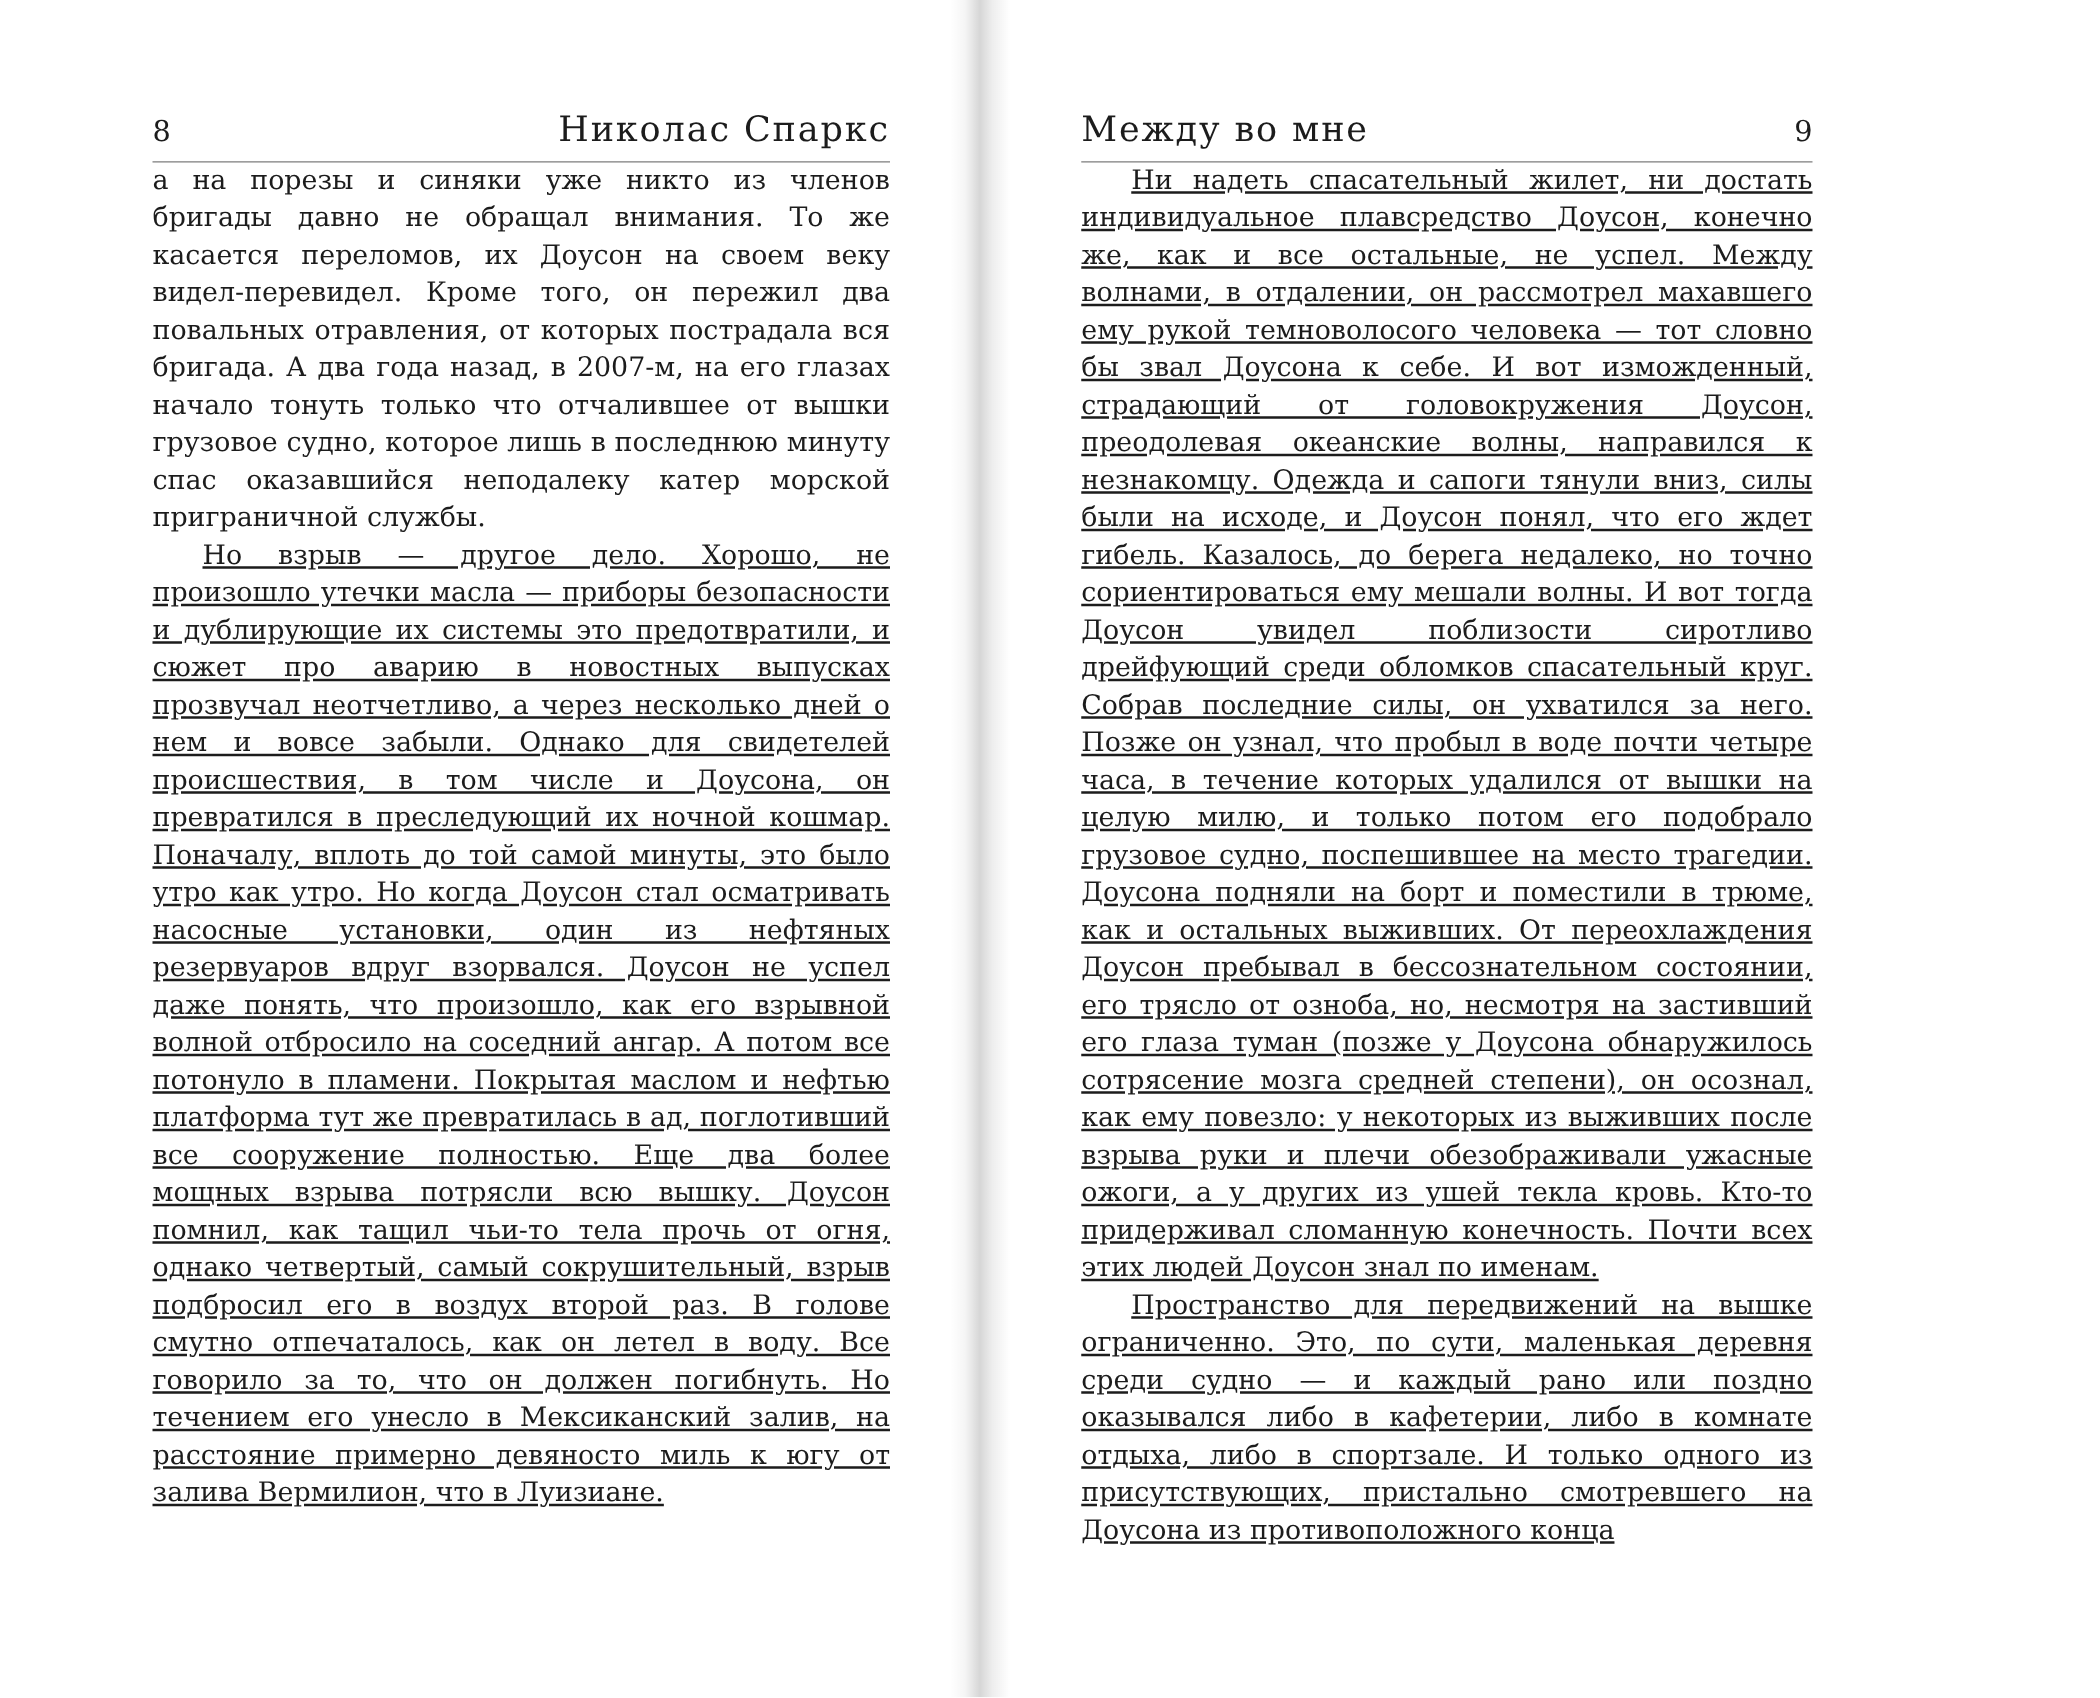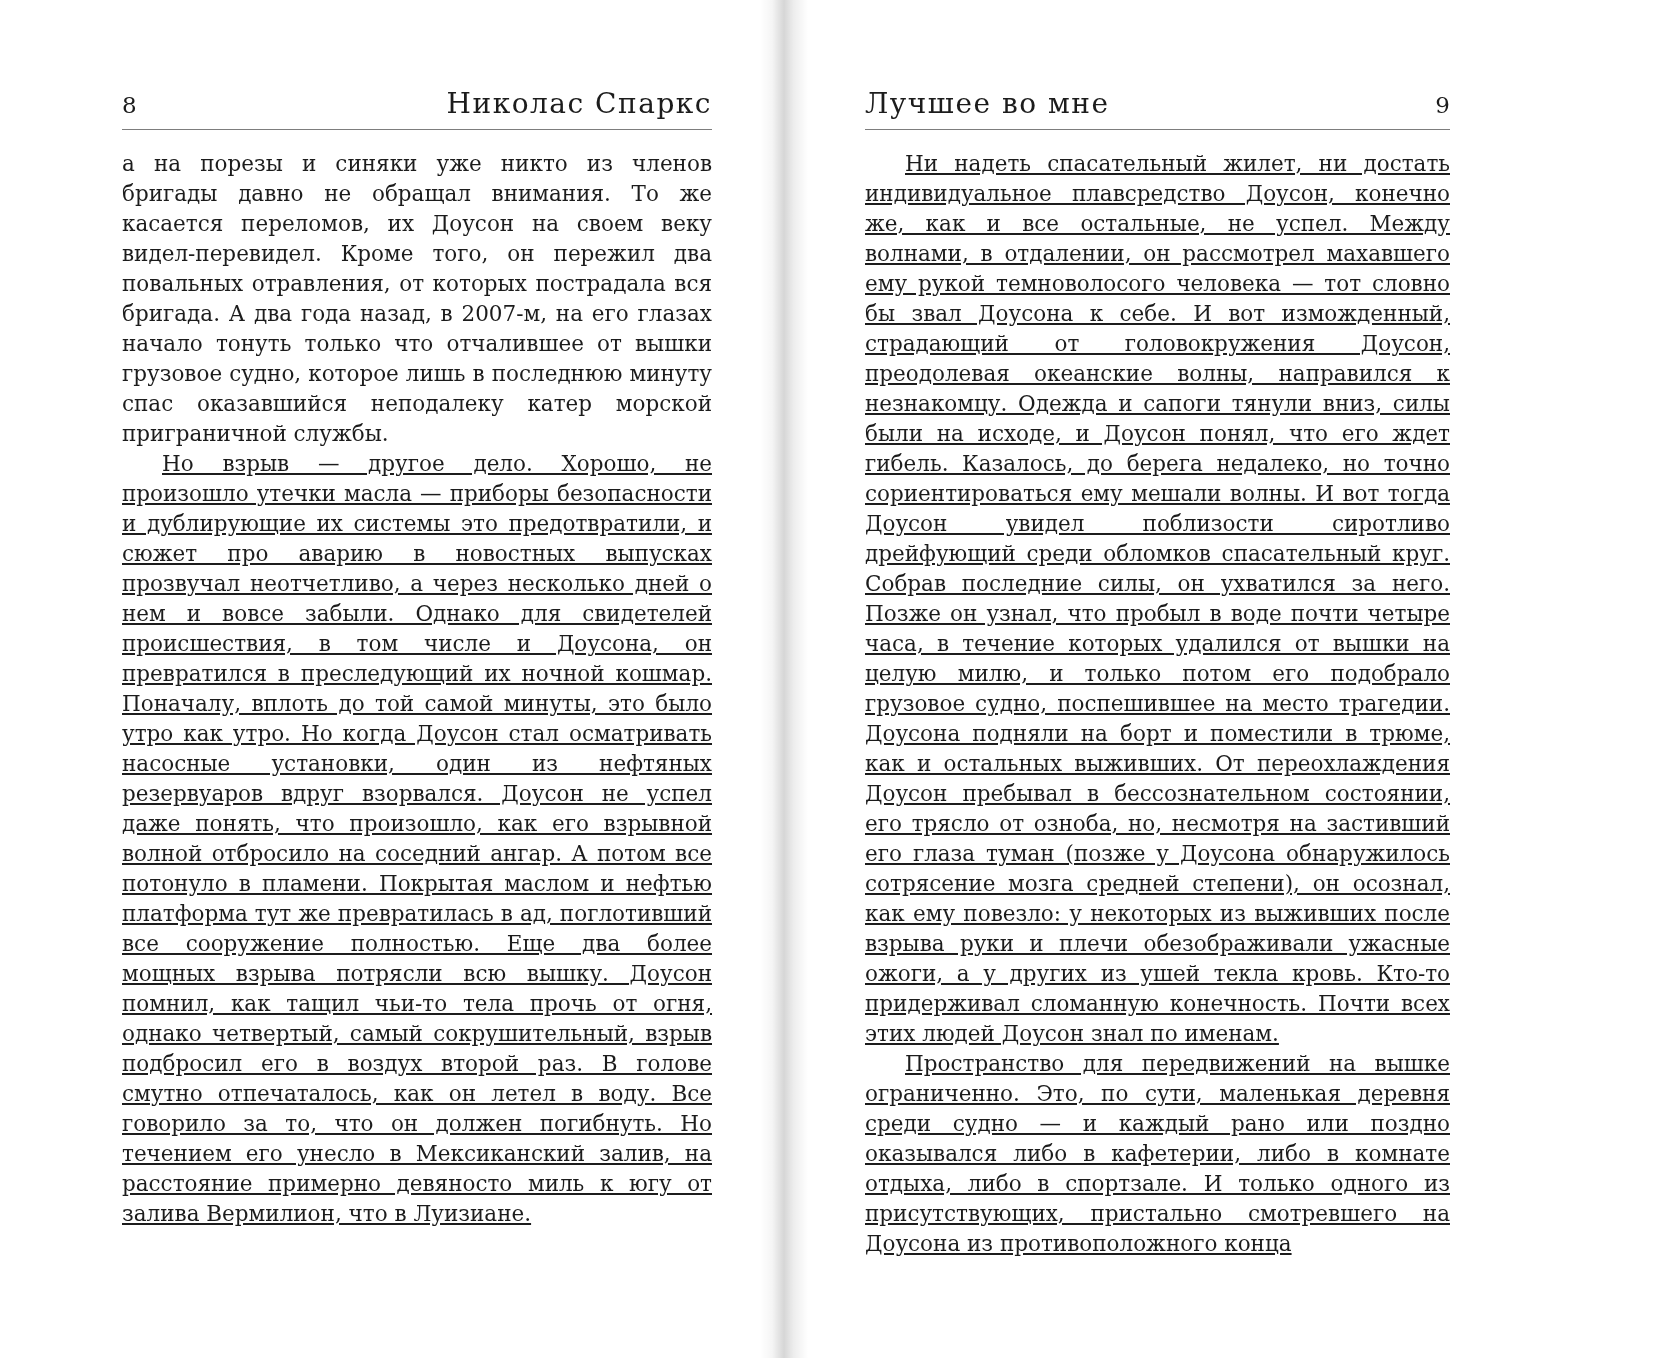--- a/index.html
+++ b/index.html
@@ -43,21 +43,20 @@
     font-size: 28px;
     line-height: 1;
     letter-spacing: 1.5px;
   }
   .header-rule {
     height: 1px;
     background: #7d7d7d;
     margin-top: 3px;
   }
   .page-body {
-    margin-top: 19px;
     font-size: 21.5px;
     line-height: 30px;
     text-align: justify;
     hyphens: auto;
     -webkit-hyphens: auto;
   }
   .page-body p { margin: 0; }
   .page-body p.indent { text-indent: 40px; text-decoration: underline; }
 </style>
 </head>
@@ -74,21 +73,21 @@
     <div class="page-body">
       <p>а на порезы и синяки уже никто из членов бригады давно не обращал внимания. То же касается переломов, их Доусон на своем веку видел-перевидел. Кроме того, он пережил два повальных отравления, от которых пострадала вся бригада. А два года назад, в 2007-м, на его глазах начало тонуть только что отчалившее от вышки грузовое судно, которое лишь в последнюю минуту спас оказавшийся неподалеку катер морской приграничной службы.</p>
       <p class="indent">Но взрыв — другое дело. Хорошо, не произошло утечки масла — приборы безопасности и дублирующие их системы это предотвратили, и сюжет про аварию в новостных выпусках прозвучал неотчетливо, а через несколько дней о нем и вовсе забыли. Однако для свидетелей происшествия, в том числе и Доусона, он превратился в преследующий их ночной кошмар. Поначалу, вплоть до той самой минуты, это было утро как утро. Но когда Доусон стал осматривать насосные установки, один из нефтяных резервуаров вдруг взорвался. Доусон не успел даже понять, что произошло, как его взрывной волной отбросило на соседний ангар. А потом все потонуло в пламени. Покрытая маслом и нефтью платформа тут же превратилась в ад, поглотивший все сооружение полностью. Еще два более мощных взрыва потрясли всю вышку. Доусон помнил, как тащил чьи-то тела прочь от огня, однако четвертый, самый сокрушительный, взрыв подбросил его в воздух второй раз. В голове смутно отпечаталось, как он летел в воду. Все говорило за то, что он должен погибнуть. Но течением его унесло в Мексиканский залив, на расстояние примерно девяносто миль к югу от залива Вермилион, что в Луизиане.</p>
     </div>
   </div>
 
   <div class="spine"></div>
 
   <div class="page page-right">
     <div class="page-header">
-      <span class="running-title">Лучшее во мне</span>
+      <span class="running-title">Между во мне</span>
       <span class="page-num">9</span>
     </div>
     <div class="header-rule"></div>
     <div class="page-body">
       <p class="indent">Ни надеть спасательный жилет, ни достать индивидуальное плавсредство Доусон, конечно же, как и все остальные, не успел. Между волнами, в отдалении, он рассмотрел махавшего ему рукой темноволосого человека — тот словно бы звал Доусона к себе. И вот изможденный, страдающий от головокружения Доусон, преодолевая океанские волны, направился к незнакомцу. Одежда и сапоги тянули вниз, силы были на исходе, и Доусон понял, что его ждет гибель. Казалось, до берега недалеко, но точно сориентироваться ему мешали волны. И вот тогда Доусон увидел поблизости сиротливо дрейфующий среди обломков спасательный круг. Собрав последние силы, он ухватился за него. Позже он узнал, что пробыл в воде почти четыре часа, в течение которых удалился от вышки на целую милю, и только потом его подобрало грузовое судно, поспешившее на место трагедии. Доусона подняли на борт и поместили в трюме, как и остальных выживших. От переохлаждения Доусон пребывал в бессознательном состоянии, его трясло от озноба, но, несмотря на застивший его глаза туман (позже у Доусона обнаружилось сотрясение мозга средней степени), он осознал, как ему повезло: у некоторых из выживших после взрыва руки и плечи обезображивали ужасные ожоги, а у других из ушей текла кровь. Кто-то придерживал сломанную конечность. Почти всех этих людей Доусон знал по именам.</p>
       <p class="indent">Пространство для передвижений на вышке ограниченно. Это, по сути, маленькая деревня среди судно — и каждый рано или поздно оказывался либо в кафетерии, либо в комнате отдыха, либо в спортзале. И только одного из присутствующих, пристально смотревшего на Доусона из противоположного конца</p>
     </div>
   </div>
 
 </div>

